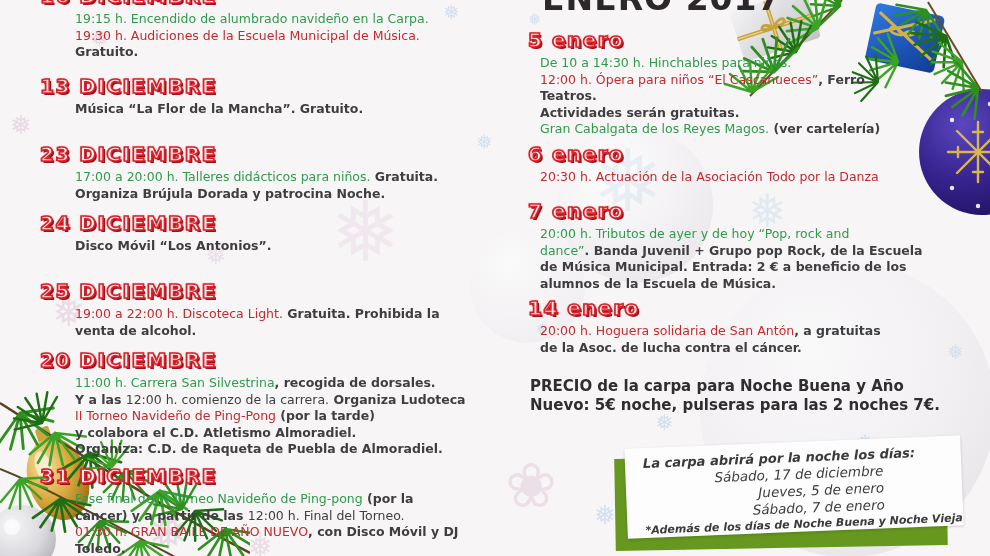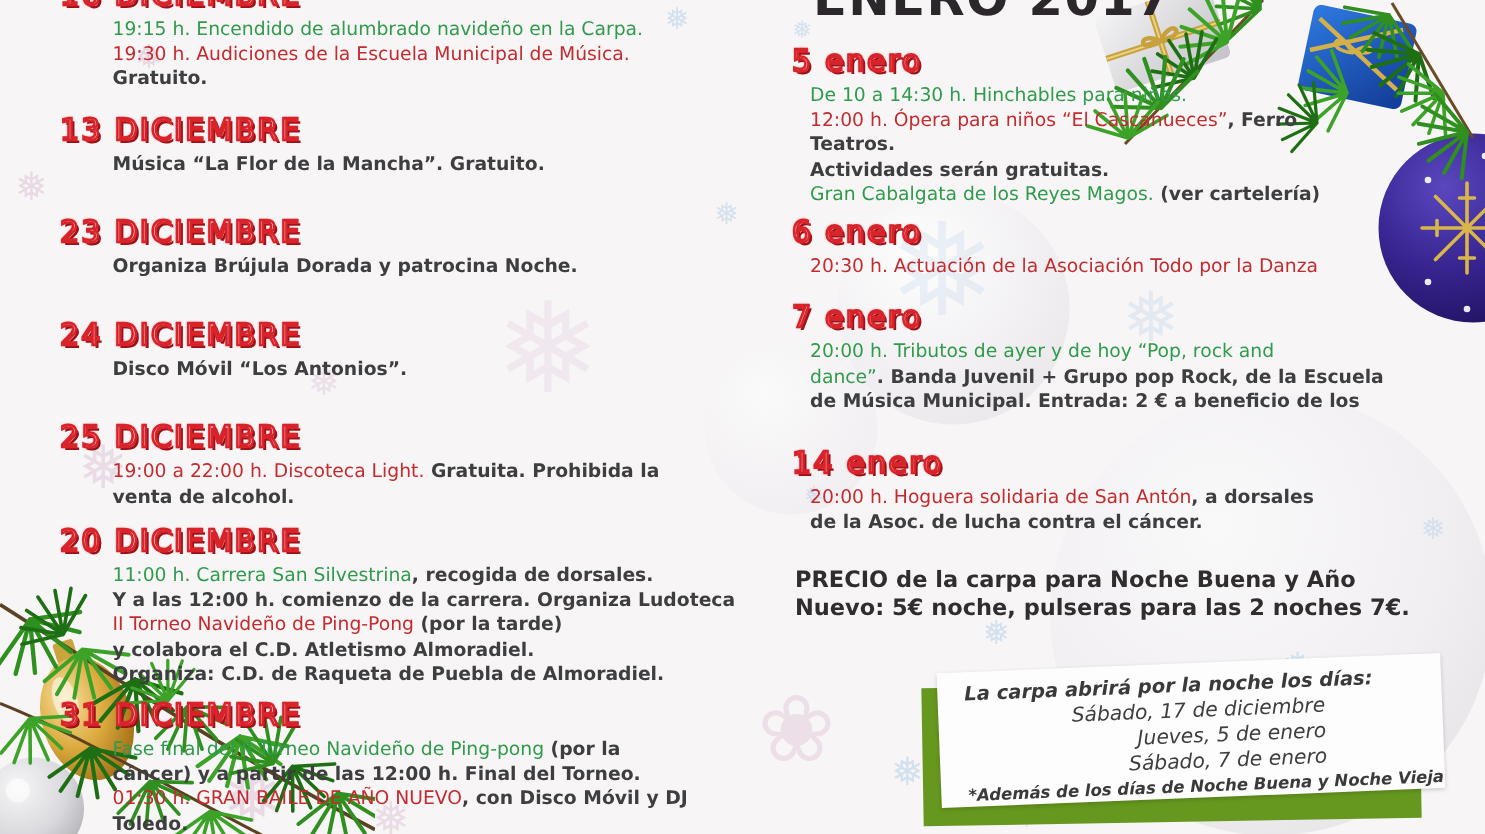--- a/index.html
+++ b/index.html
@@ -31,34 +31,34 @@
   
   .deco{position:absolute;z-index:2;pointer-events:none;}
   #deco-topright{right:0;top:0;}
   #deco-bottomleft{left:0;top:371px;}
   
   .col{position:absolute;z-index:3;}
   #col-left{left:40px;top:0;width:480px;height:556px;}
   #col-right{left:528px;top:0;width:460px;height:556px;}
   .section{position:absolute;left:0;}
   .bubble{
-    font-weight:normal;font-size:20px;letter-spacing:1.5px;line-height:24px;
+    font-weight:bold;font-size:20px;letter-spacing:1.5px;line-height:24px;
     color:#ffecec;
     -webkit-text-stroke:1.7px var(--hdr-red);
     text-shadow:2px 2px 0 #9d1117,0 0 2px var(--hdr-red);
     white-space:nowrap;
   }
   .body-lines{margin-top:3px;}
   #col-left .body-lines{margin-left:35px;}
   #col-right .body-lines{margin-left:12px;}
   .line{font-size:12.5px;line-height:16.5px;white-space:nowrap;color:var(--dark);}
   .seg-g{color:var(--green);margin-top:32px;}
   .seg-r{color:var(--red);}
   .seg-d{color:var(--dark);font-weight:bold;}
-  .seg-b{color:var(--dark);font-weight:bold;}
+  .seg-b{color:var(--dark);font-weight:normal;}
   #month-title{
     position:absolute;left:14px;top:-21px;z-index:3;
     font-size:33px;font-weight:bold;letter-spacing:1px;color:#2b272a;white-space:nowrap;
   }
   #price-block{
     position:absolute;left:530px;top:377px;width:440px;z-index:3;
   }
   #price-block .line{font-size:15px;font-weight:bold;line-height:18.5px;color:#302d2f;}
   
   #carpa-box{position:absolute;left:612px;top:440px;width:352px;height:112px;z-index:4;}
@@ -225,20 +225,21 @@
   </div>
   <div class="section" style="top:74px">
     <div class="bubble">13 DICIEMBRE</div>
     <div class="body-lines">
         <div class="line"><span class="seg-d">Música “La Flor de la Mancha”. Gratuito.</span></div>
       </div>
   </div>
   <div class="section" style="top:142px">
     <div class="bubble">23 DICIEMBRE</div>
     <div class="body-lines">
+        <div class="line"><span class="seg-g">17:00 a 20:00 h. Talleres didácticos para niños.</span><span class="seg-d"> Gratuita.</span></div>
         <div class="line"><span class="seg-d">Organiza Brújula Dorada y patrocina Noche.</span></div>
       </div>
   </div>
   <div class="section" style="top:211px">
     <div class="bubble">24 DICIEMBRE</div>
     <div class="body-lines">
         <div class="line"><span class="seg-d">Disco Móvil “Los Antonios”.</span></div>
       </div>
   </div>
   <div class="section" style="top:279px">
@@ -286,26 +287,27 @@
     <div class="body-lines">
         <div class="line"><span class="seg-r">20:30 h. Actuación de la Asociación Todo por la Danza</span></div>
       </div>
   </div>
   <div class="section" style="top:199px">
     <div class="bubble">7 enero</div>
     <div class="body-lines">
         <div class="line"><span class="seg-g">20:00 h. Tributos de ayer y de hoy “Pop, rock and</span></div>
         <div class="line"><span class="seg-g">dance”</span><span class="seg-d">. Banda Juvenil + Grupo pop Rock, de la Escuela</span></div>
         <div class="line"><span class="seg-d">de Música Municipal. Entrada:  2 € a beneficio de los</span></div>
+        <div class="line"><span class="seg-d">alumnos de la Escuela de Música.</span></div>
       </div>
   </div>
   <div class="section" style="top:296px">
     <div class="bubble">14 enero</div>
     <div class="body-lines">
-        <div class="line"><span class="seg-r">20:00 h. Hoguera solidaria de San Antón</span><span class="seg-d">, a dorsales</span></div>
+        <div class="line"><span class="seg-r">20:00 h. Hoguera solidaria de San Antón</span><span class="seg-d">, a gratuitas</span></div>
         <div class="line"><span class="seg-d">de la Asoc. de lucha contra el cáncer.</span></div>
       </div>
   </div>
 </div>
 
 <div id="price-block">
     <div class="line price-line">PRECIO de la carpa para Noche Buena y Año</div>
     <div class="line price-line">Nuevo: 5€ noche, pulseras para las 2 noches  7€.</div>
   </div>
 

